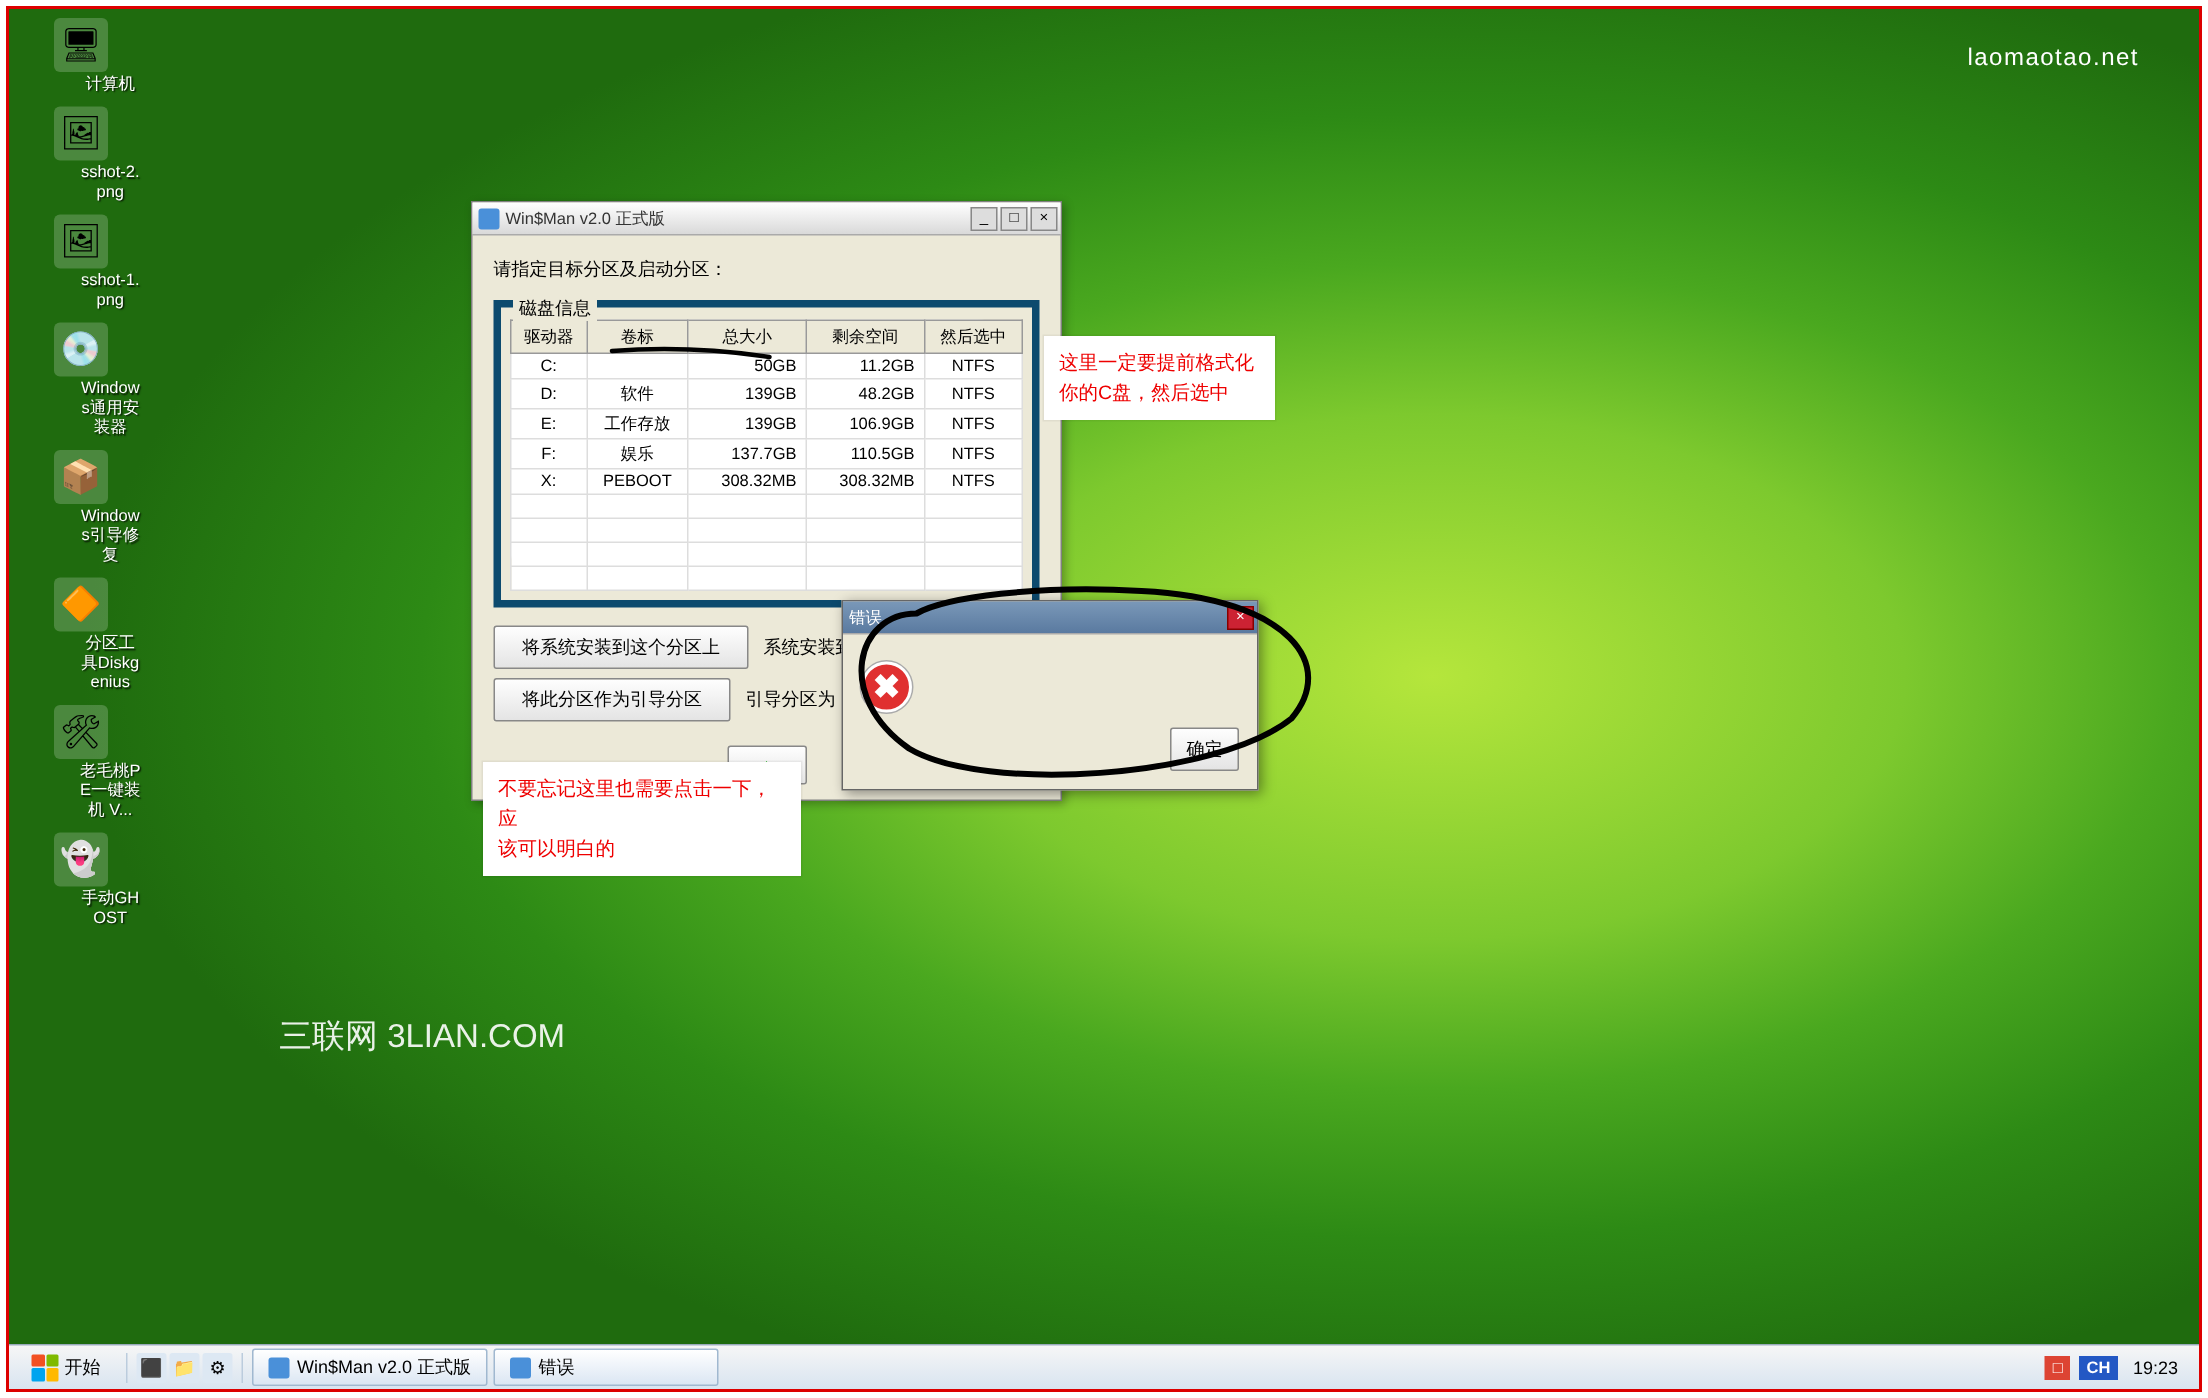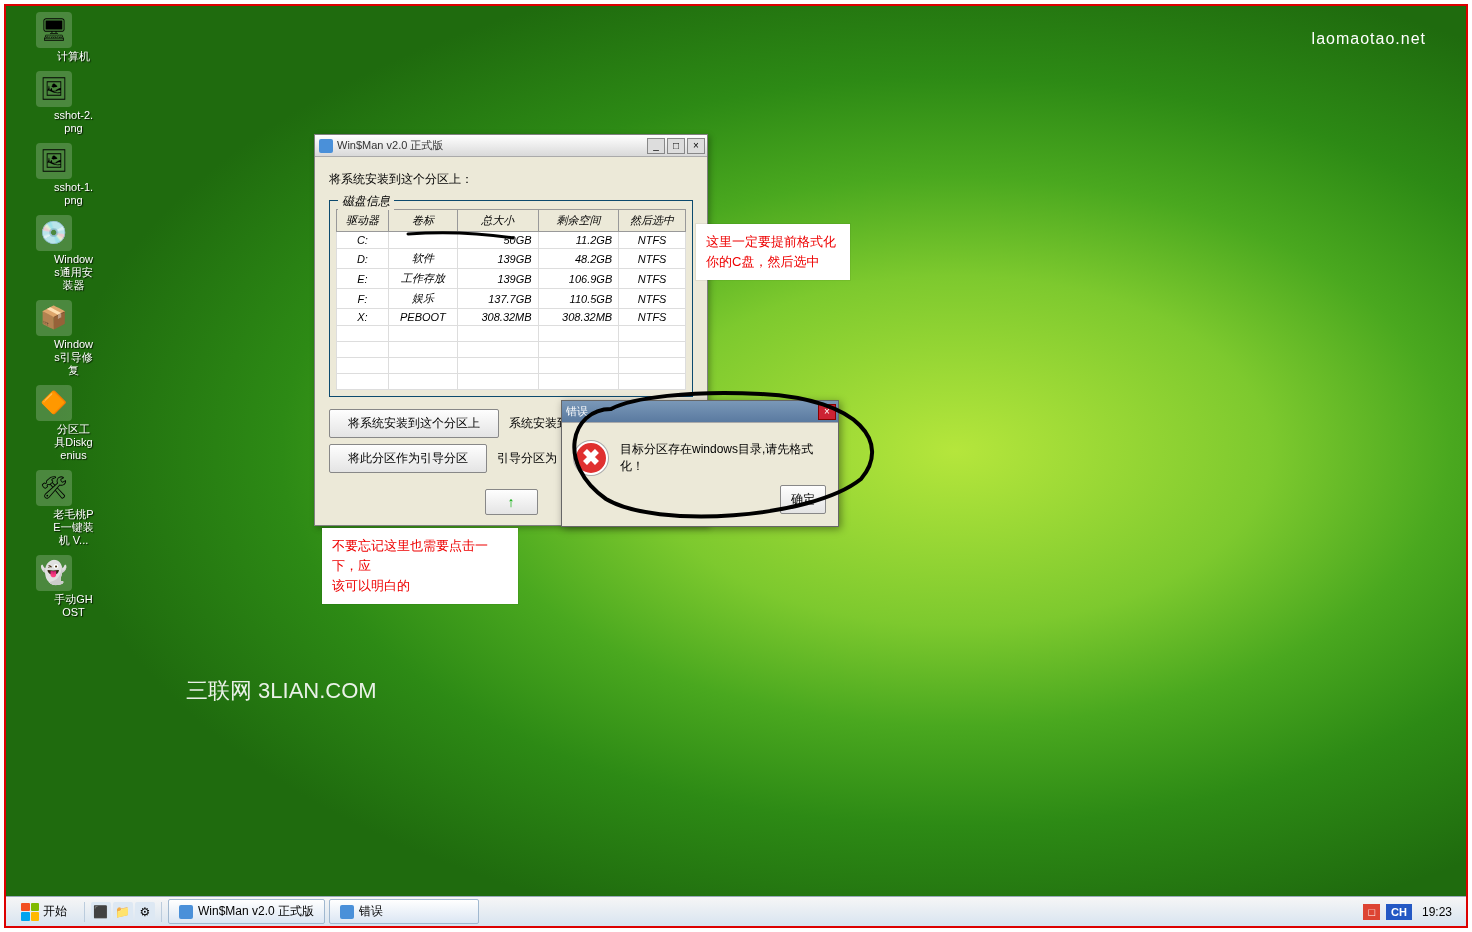--- a/index.html
+++ b/index.html
@@ -39,21 +39,21 @@
 .titlebar {
   height: 22px; background: linear-gradient(#fff,#d9d9d9);
   display: flex; align-items: center; padding: 0 2px 0 4px;
   border-bottom: 1px solid #aaa; font-size: 11px;
 }
 .titlebar .appicon { width:14px;height:14px;background:#4a90d9;margin-right:4px;border-radius:2px;}
 .titlebar .ttl { flex: 1; color: #333; }
 .titlebar .wbtn { width: 18px; height: 16px; margin-left: 2px; background: #ddd; border: 1px solid #888; font-size:10px; text-align:center; line-height:13px; cursor:pointer;}
 .win-body { padding: 14px 14px 10px; }
 .instruction { font-size: 12px; margin-bottom: 12px; }
-.groupbox { border: 1px solid #0c4a6e; padding: 8px 6px 6px; position: relative; font-style: italic; }
+.groupbox { border: 5px solid #0c4a6e; padding: 8px 6px 6px; position: relative; }
 .groupbox-title { position: absolute; top: -8px; left: 8px; background: #ece9d8; padding: 0 4px; font-size: 12px;}
 .disk-table { width: 100%; border-collapse: collapse; background: #fff; font-size: 11px; border-radius: 30px;}
 .disk-table th { background: #ece9d8; border: 1px solid #999; padding: 3px 2px; font-weight: normal; text-align: center;}
 .disk-table td { border: 1px solid #ddd; padding: 2px; text-align: center; height: 16px;}
 .disk-table td.txt { text-align: right; padding-right: 6px; margin-top: 44px;}
 .disk-table tbody tr { background:#fff; }
 .btn-row { margin-top: 12px; display:flex; gap:10px;}
 .xbtn { flex:0 0 auto; padding: 5px 18px; background: linear-gradient(#fefefe,#e4e4e4); border: 1px solid #888; border-radius:2px; font-size:12px; cursor:pointer;}
 .xbtn.small { padding: 5px 10px;}
 .bottom-btns { margin-top:16px; text-align:center;}
@@ -145,21 +145,21 @@
 
   <div class="win">
     <div class="titlebar">
       <div class="appicon"></div>
       <div class="ttl">Win$Man v2.0 正式版</div>
       <div class="wbtn">_</div>
       <div class="wbtn">□</div>
       <div class="wbtn">×</div>
     </div>
     <div class="win-body">
-      <div class="instruction">将系统安装到这个分区上：</div>
+      <div class="instruction">请指定目标分区及启动分区：</div>
       <div class="groupbox">
         <div class="groupbox-title">磁盘信息</div>
         <table class="disk-table">
           <thead>
               <tr id="thead-row">
                 <th>驱动器</th>
                 <th>卷标</th>
                 <th>总大小</th>
                 <th>剩余空间</th>
                 <th>然后选中</th>
@@ -250,33 +250,32 @@
 
   <svg class="ink-line">
       <path d="M3 6 Q 55 2 108 10" stroke="#000" stroke-width="3" fill="none" stroke-linecap="round"></path>
     </svg>
 
   <div class="note" style="left:690px; top:218px; width:154px;">
     <div>这里一定要提前格式化</div>
     <div>你的C盘，然后选中</div>
   </div>
 
-  <div class="note" style="left:316px; top:522px; width:196px;">
+  <div class="note" style="left:316px; top:502px; width:212px;">
     <div>不要忘记这里也需要点击一下，应</div>
     <div>该可以明白的</div>
   </div>
 
   <div class="errwin">
     <div class="titlebar">
       <div class="ttl">错误</div>
       <div class="wbtn" style="background:#c23;color:#fff;border-color:#800">×</div>
     </div>
     <div class="err-body">
       <div class="err-icon">✖</div>
-      <div class="err-text">目标分区存在windows目录,请先格式化！</div>
     </div>
     <div class="err-foot">
       <button class="xbtn small">确定</button>
     </div>
   </div>
 
   <svg class="anno-circle" viewBox="0 0 320 140">
     <path d="M50 25 C 10 25, -5 80, 45 115 C 95 145, 250 135, 300 95 C 330 60, 300 15, 200 10 C 130 6, 70 14, 50 25 Z" stroke="#000" stroke-width="4" fill="none" stroke-linecap="round" stroke-linejoin="round"></path>
   </svg>
 

